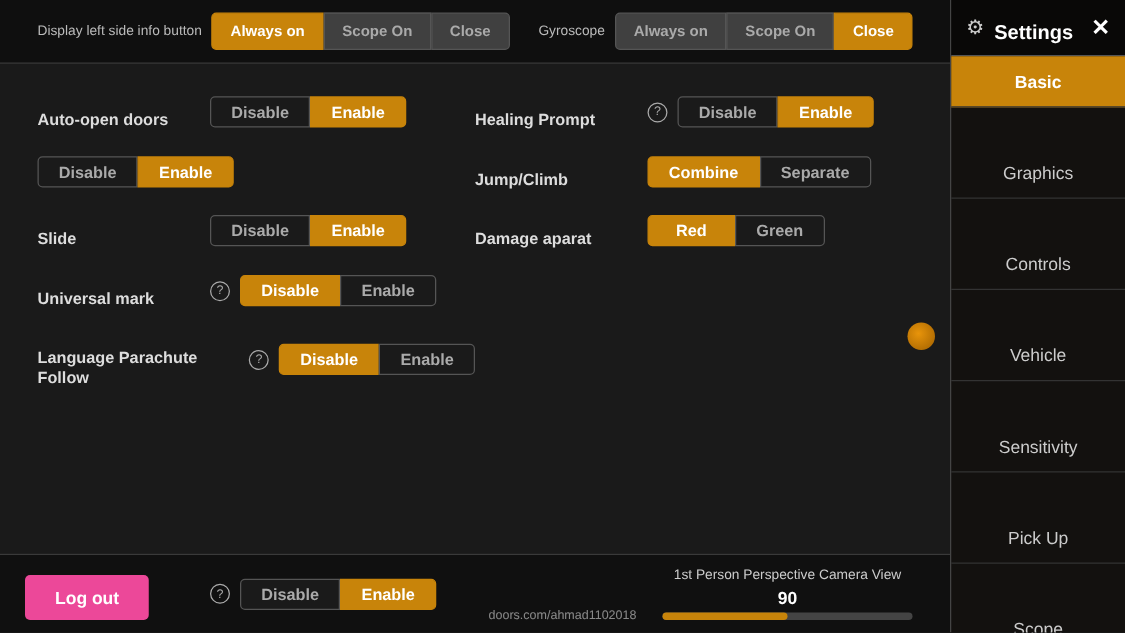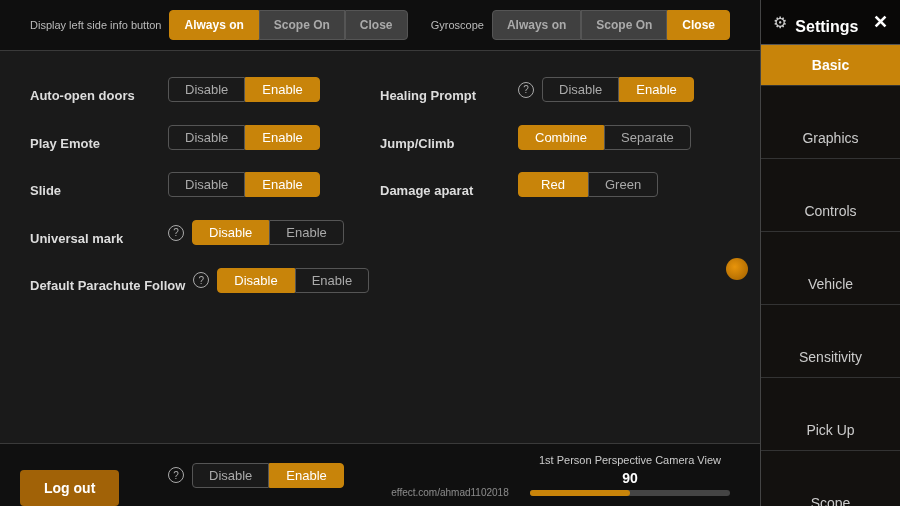--- a/index.html
+++ b/index.html
@@ -150,21 +150,21 @@
 
     
     .btn-group {
       display: flex;
       gap: 0;
     }
 
     .opt-btn {
       padding: 4px 16px;
       font-size: 13px;
-      font-weight: normal;
+      font-weight: bold;
       border: 1px solid #555;
       cursor: pointer;
       background: #1a1a1a;
       color: #aaa;
       min-width: 70px;
       text-align: center;
     }
 
     .opt-btn:first-child {
       border-radius: 4px 0 0 4px;
@@ -227,23 +227,23 @@
     .camera-slider-fill {
       height: 100%;
       background: #c8840a;
       border-radius: 3px;
       width: 50%;
     }
 
     
     .logout-btn {
       position: absolute;
-      bottom: 0;
+      bottom: 10px;
       left: 20px;
-      background: #a16207;
+      background: #ec4899;
       color: #fff;
       border: none;
       padding: 10px 24px;
       font-size: 14px;
       border-radius: 4px;
       cursor: pointer;
       font-weight: bold;
     }
 
     
@@ -345,21 +345,20 @@
     <div class="option-row">
       <span class="option-label">Healing Prompt</span>
       <div class="help-icon">?</div>
       <div class="btn-group">
         <button class="opt-btn">Disable</button>
         <button class="opt-btn active">Enable</button>
       </div>
     </div>
 
     <div class="option-row">
-      <span class="option-label">Play Emote</span>
       <div class="btn-group">
         <button class="opt-btn">Disable</button>
         <button class="opt-btn active">Enable</button>
       </div>
     </div>
 
     <div class="option-row">
       <span class="option-label">Jump/Climb</span>
       <div class="btn-group">
         <button class="opt-btn active">Combine</button>
@@ -388,21 +387,21 @@
       <div class="help-icon">?</div>
       <div class="btn-group">
         <button class="opt-btn active">Disable</button>
         <button class="opt-btn">Enable</button>
       </div>
     </div>
 
     <div></div>
 
     <div class="option-row">
-      <span class="option-label"><span>Default Parachute Follow</span></span>
+      <span class="option-label"><span>Language Parachute Follow</span></span>
       <div class="help-icon">?</div>
       <div class="btn-group">
         <button class="opt-btn active">Disable</button>
         <button class="opt-btn">Enable</button>
       </div>
     </div>
 
     <div></div>
 
   </div>
@@ -423,13 +422,13 @@
       <div class="camera-slider">
         <div class="camera-slider-fill"></div>
       </div>
     </div>
   </div>
 
 </div>
 
 <button class="logout-btn">Log out</button>
 
-<div class="watermark">effect.com/ahmad1102018</div>
+<div class="watermark">doors.com/ahmad1102018</div>
 
 </body></html>

